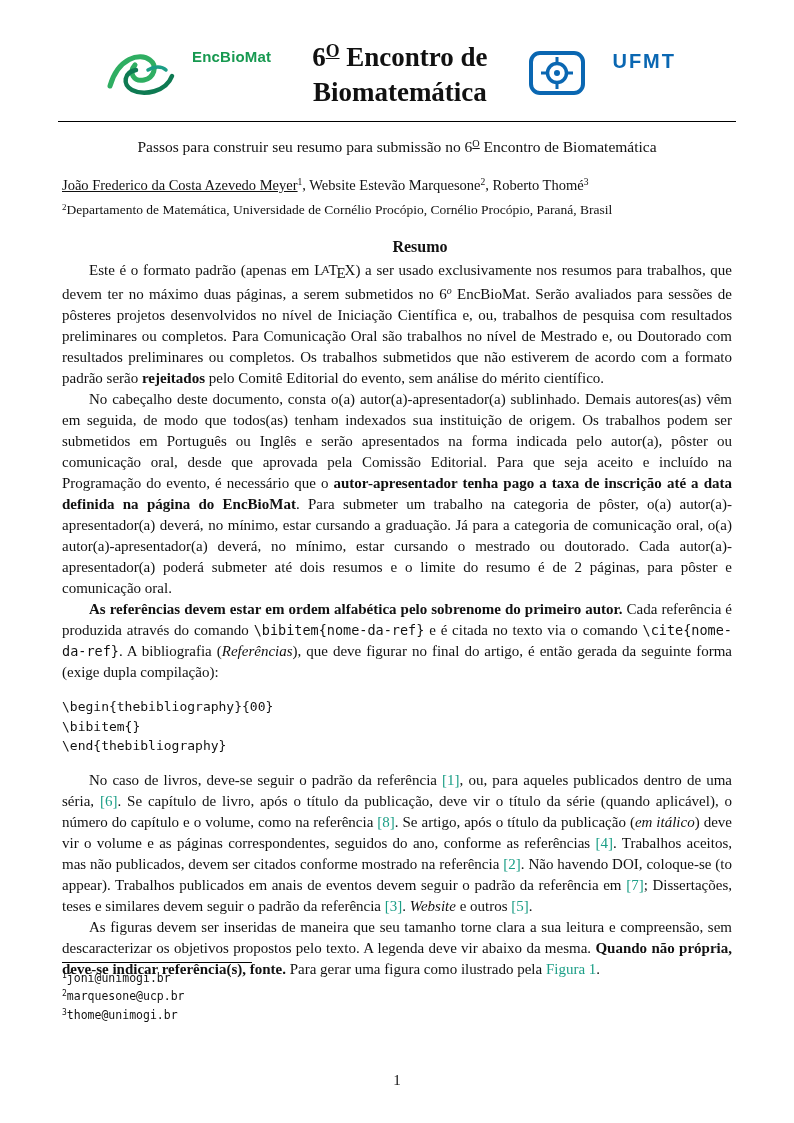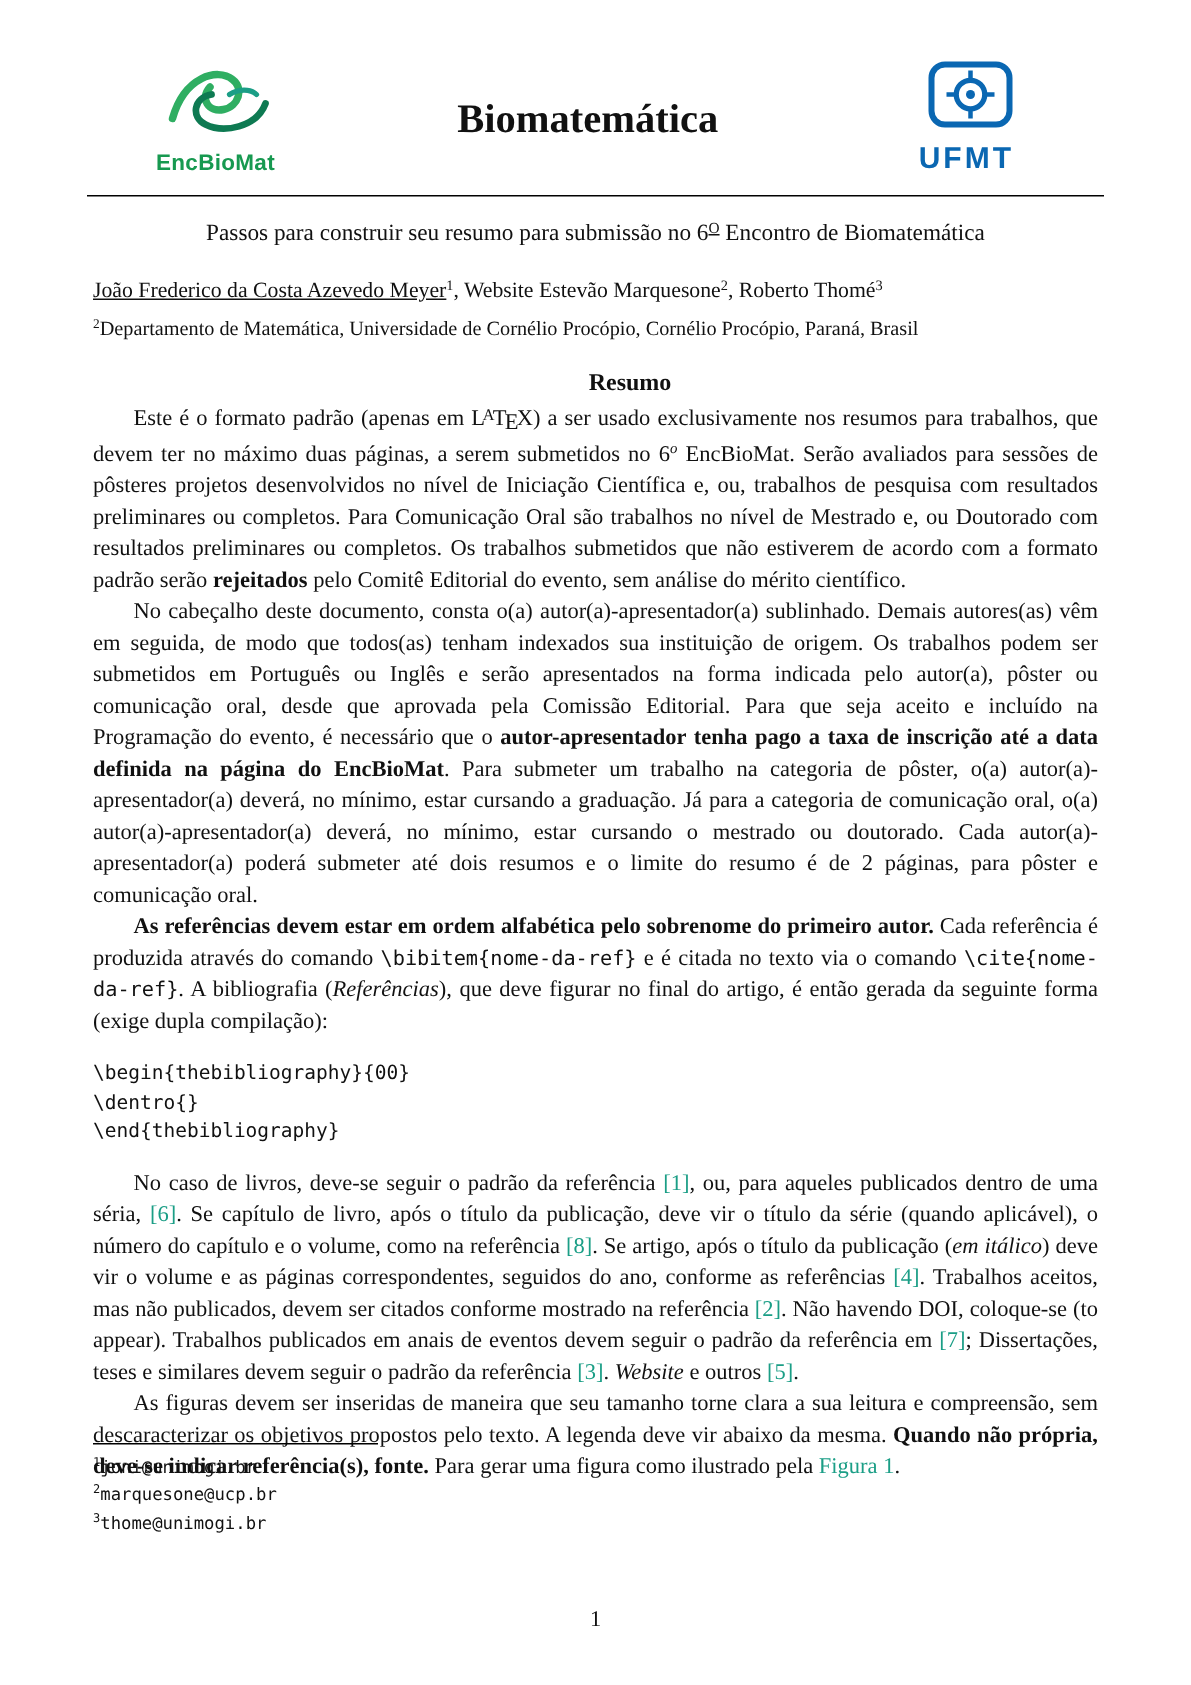--- a/index.html
+++ b/index.html
@@ -2,21 +2,21 @@
 <html style="--cite: #1b9e86; --logo-green: #179950; --logo-blue: #0a67b2;"><head>
 <meta charset="utf-8">
 <style>
   * { margin:0; padding:0; box-sizing:border-box; }
   html,body { background:#ffffff; }
   body { font-family:"Liberation Serif", serif; color:#111; }
   .page { position:relative; width:794px; height:1123px; margin:0 auto; background:#fff; overflow:hidden; }
 
   
   .hdr { display:flex; align-items:center; padding:40px 118px 0 104px; }
-  .logo { display:flex; flex-direction:column; align-items:flex-end; gap:4px; }
+  .logo { display:flex; flex-direction:row; align-items:flex-start; gap:14px; }
   .logo-enc-text { font-family:"Liberation Sans", sans-serif; font-weight:bold; font-size:15px; color:var(--logo-green,#179950); letter-spacing:0.2px; }
   .logo-ufmt-text { font-family:"Liberation Sans", sans-serif; font-weight:bold; font-size:20px; color:var(--logo-blue,#0a67b2); letter-spacing:2px;margin-left:12px; }
   .title { flex:1; text-align:center; font-weight:bold; font-size:27px; line-height:1.28; padding:0 8px; }
 
   .rule { border:none; border-top:1.6px solid #000; margin:12px 58px 0 58px; }
 
   .subtitle { text-align:center; font-size:15.5px; margin-top:16px; }
 
   .authors { margin:21px 62px 0; font-size:14.5px; }
   .affil { margin:8px 62px 0; font-size:13.5px; }
@@ -56,20 +56,21 @@
         <svg width="74" height="50" viewBox="0 0 74 50">
           <path d="M6 38 C14 10 36 4 46 12 C54 18 50 30 40 32 C30 34 24 25 31 17" fill="none" stroke="#2fae62" stroke-width="5" stroke-linecap="round"></path>
           <path d="M68 28 C62 44 40 48 28 42 C18 37 20 24 32 22" fill="none" stroke="#0e7a52" stroke-width="4.5" stroke-linecap="round"></path>
           <path d="M44 22 C50 18 58 18 62 22" fill="none" stroke="#1b9e86" stroke-width="3.5" stroke-linecap="round"></path>
         </svg>
       </span>
       <div class="logo-enc-text">EncBioMat</div>
     </div>
 
     <h1 class="title">
+      <div><span>6</span><span class="sup ul">O</span><span> Encontro de</span></div>
       <div><span>Biomatemática</span></div>
     </h1>
 
     <div class="logo">
       <span>
         <svg width="58" height="46" viewBox="0 0 58 46">
           <rect x="3" y="3" width="52" height="40" rx="9" fill="none" stroke="#0a67b2" stroke-width="4"></rect>
           <circle cx="29" cy="23" r="9.5" fill="none" stroke="#0a67b2" stroke-width="3.5"></circle>
           <circle cx="29" cy="23" r="3" fill="#0a67b2"></circle>
           <path d="M29 7 v6 M29 33 v6 M13 23 h6 M39 23 h6" stroke="#0a67b2" stroke-width="3"></path>
@@ -87,21 +88,21 @@
 
   <div class="affil"><span class="sup">2</span><span>Departamento de Matemática, Universidade de Cornélio Procópio, Cornélio Procópio, Paraná, Brasil</span></div>
 
   <h2 class="abstract-heading">Resumo</h2>
 
   <div class="bodytext">
     <p class="body-p"><span>Este é o formato padrão (apenas em </span><span>L</span><span class="lxA">A</span><span>T</span><span class="lxE">E</span><span>X</span><span>) a ser usado exclusivamente nos resumos para trabalhos, que devem ter no máximo duas páginas, a serem submetidos no 6</span><span class="sup i">o</span><span> EncBioMat. Serão avaliados para sessões de pôsteres projetos desenvolvidos no nível de Iniciação Científica e, ou, trabalhos de pesquisa com resultados preliminares ou completos. Para Comunicação Oral são trabalhos no nível de Mestrado e, ou Doutorado com resultados preliminares ou completos. Os trabalhos submetidos que não estiverem de acordo com a formato padrão serão </span><span class="b">rejeitados</span><span> pelo Comitê Editorial do evento, sem análise do mérito científico.</span></p>
     <p class="body-p"><span>No cabeçalho deste documento, consta o(a) autor(a)-apresentador(a) sublinhado. Demais autores(as) vêm em seguida, de modo que todos(as) tenham indexados sua instituição de origem. Os trabalhos podem ser submetidos em Português ou Inglês e serão apresentados na forma indicada pelo autor(a), pôster ou comunicação oral, desde que aprovada pela Comissão Editorial. Para que seja aceito e incluído na Programação do evento, é necessário que o </span><span class="b">autor-apresentador tenha pago a taxa de inscrição até a data definida na página do EncBioMat</span><span>. Para submeter um trabalho na categoria de pôster, o(a) autor(a)-apresentador(a) deverá, no mínimo, estar cursando a graduação. Já para a categoria de comunicação oral, o(a) autor(a)-apresentador(a) deverá, no mínimo, estar cursando o mestrado ou doutorado. Cada autor(a)-apresentador(a) poderá submeter até dois resumos e o limite do resumo é de 2 páginas, para pôster e comunicação oral.</span></p>
     <p class="body-p"><span class="b">As referências devem estar em ordem alfabética pelo sobrenome do primeiro autor.</span><span> Cada referência é produzida através do comando </span><span class="mono">\bibitem{nome-da-ref}</span><span> e é citada no texto via o comando </span><span class="mono">\cite{nome-da-ref}</span><span>. A bibliografia (</span><span class="i">Referências</span><span>), que deve figurar no final do artigo, é então gerada da seguinte forma (exige dupla compilação):</span></p>
 
-    <pre class="code"><div>\begin{thebibliography}{00}</div><div>\dentro{}</div><div>\end{thebibliography}</div></pre>
+    <pre class="code"><div>\begin{thebibliography}{00}</div><div>\bibitem{}</div><div>\end{thebibliography}</div></pre>
 
     <p class="body-p"><span>No caso de livros, deve-se seguir o padrão da referência </span><span class="cite">[1]</span><span>, ou, para aqueles publicados dentro de uma séria, </span><span class="cite">[6]</span><span>. Se capítulo de livro, após o título da publicação, deve vir o título da série (quando aplicável), o número do capítulo e o volume, como na referência </span><span class="cite">[8]</span><span>. Se artigo, após o título da publicação (</span><span class="i">em itálico</span><span>) deve vir o volume e as páginas correspondentes, seguidos do ano, conforme as referências </span><span class="cite">[4]</span><span>. Trabalhos aceitos, mas não publicados, devem ser citados conforme mostrado na referência </span><span class="cite">[2]</span><span>. Não havendo DOI, coloque-se (to appear). Trabalhos publicados em anais de eventos devem seguir o padrão da referência em </span><span class="cite">[7]</span><span>; Dissertações, teses e similares devem seguir o padrão da referência </span><span class="cite">[3]</span><span>. </span><span class="i">Website</span><span> e outros </span><span class="cite">[5]</span><span>.</span></p>
     <p class="body-p"><span>As figuras devem ser inseridas de maneira que seu tamanho torne clara a sua leitura e compreensão, sem descaracterizar os objetivos propostos pelo texto. A legenda deve vir abaixo da mesma. </span><span class="b">Quando não própria, deve-se indicar referência(s), fonte.</span><span> Para gerar uma figura como ilustrado pela </span><span class="cite">Figura 1</span><span>.</span></p>
   </div>
 
   <div class="footnotes">
     <div class="fn-rule"></div>
     <div class="fn"><span class="fnsup">1</span><span>joni@unimogi.br</span></div>
     <div class="fn"><span class="fnsup">2</span><span>marquesone@ucp.br</span></div>
     <div class="fn"><span class="fnsup">3</span><span>thome@unimogi.br</span></div>

